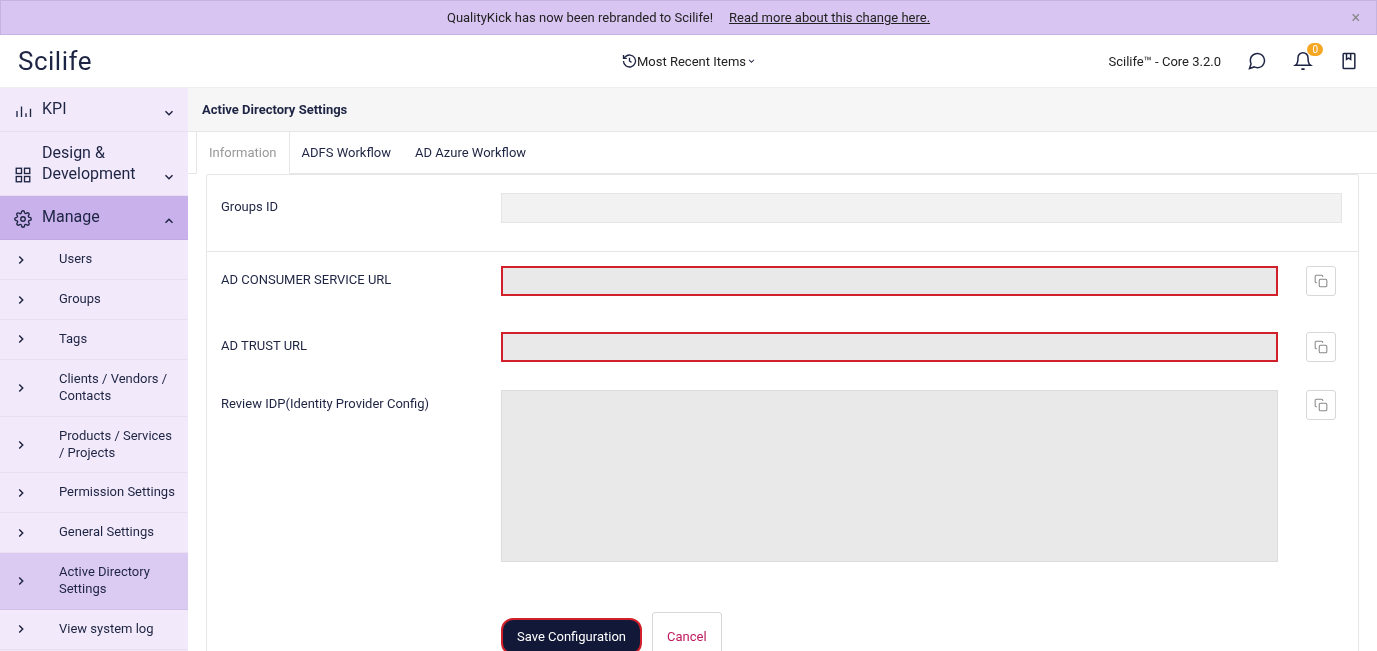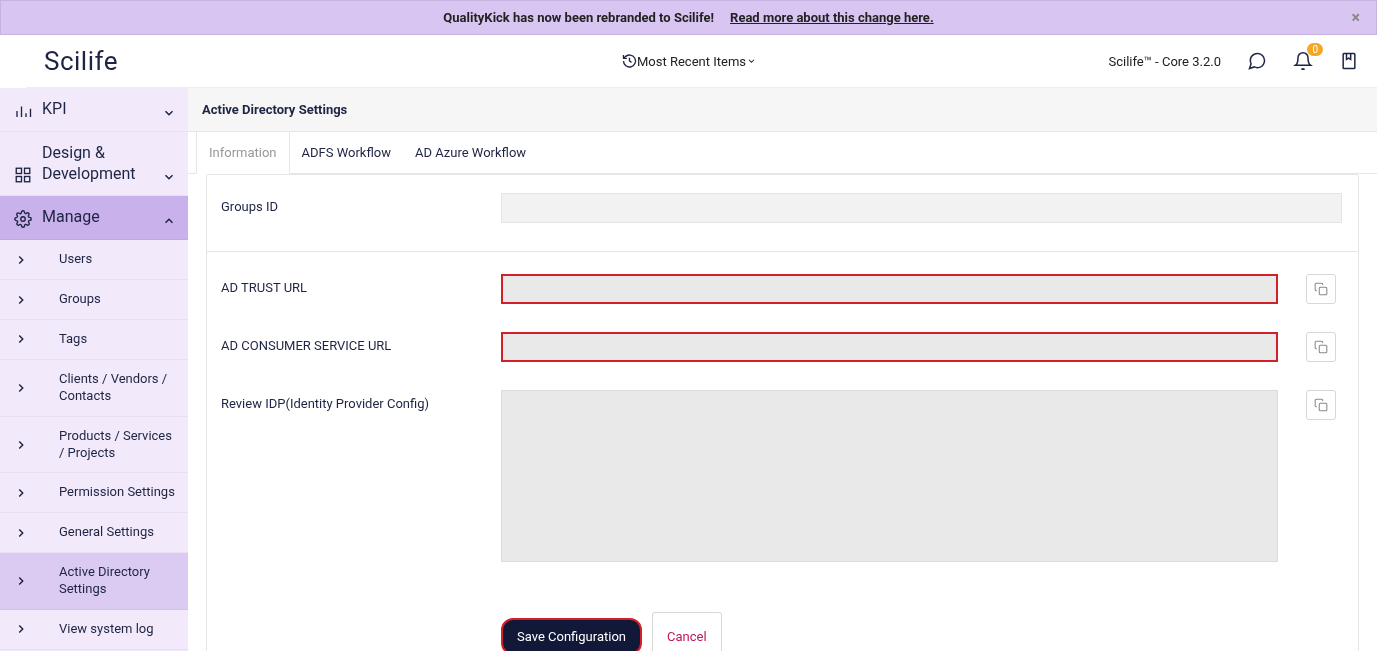--- a/index.html
+++ b/index.html
@@ -17,21 +17,20 @@
     .banner {
       background: #D9C5F2;
       height: 35px;
       display: flex;
       align-items: center;
       justify-content: center;
       font-size: 13px;
       color: #222;
       position: relative;
       border: 1px solid #c5b3e0;
-      font-weight: bold;
     }
     .banner a {
       text-decoration: underline;
       color: #222;
       margin-left: 16px;
     }
     .banner .close-x {
       position: absolute;
       right: 16px;
       color: #888;
@@ -39,21 +38,20 @@
       cursor: pointer;
     }
     .topbar {
       height: 53px;
       display: flex;
       align-items: center;
       padding: 0 18px;
       border-bottom: 1px solid #eee;
       background: #fff;
       justify-content: space-between;
-      margin-left: 26px;
     }
     .logo {
       font-size: 26px;
       font-weight: 400;
       color: #1e2443;
       letter-spacing: 0.5px;
     }
     .top-center {
       position: absolute;
       left: 50%;
@@ -432,34 +430,34 @@
       <div class="tab">AD Azure Workflow</div>
     </div>
     <div class="scroll-wrap">
       <div class="form-card">
         <div class="form-row top-row">
           <div class="form-label">Groups ID</div>
           <div class="form-control-area">
             <input class="text-input" value="" style="">
           </div>
         </div>
-        <div class="form-row" style="padding-top:22px;">
-          <div class="form-label">AD TRUST URL</div>
+        <div class="form-row">
+          <div class="form-label">AD CONSUMER SERVICE URL</div>
           <div class="form-control-area">
             <input class="text-input highlight" value="" style="">
             <div class="copy-btn">
               <svg width="14" height="14" viewBox="0 0 24 24" fill="none" stroke="#888" stroke-width="1.8">
                   <rect x="9" y="9" width="13" height="13" rx="2"></rect>
                   <path d="M5 15H4a2 2 0 0 1-2-2V4a2 2 0 0 1 2-2h9a2 2 0 0 1 2 2v1"></path>
                 </svg>
             </div>
           </div>
         </div>
-        <div class="form-row">
-          <div class="form-label">AD CONSUMER SERVICE URL</div>
+        <div class="form-row" style="padding-top:22px;">
+          <div class="form-label">AD TRUST URL</div>
           <div class="form-control-area">
             <input class="text-input highlight" value="" style="">
             <div class="copy-btn">
               <svg width="14" height="14" viewBox="0 0 24 24" fill="none" stroke="#888" stroke-width="1.8">
                   <rect x="9" y="9" width="13" height="13" rx="2"></rect>
                   <path d="M5 15H4a2 2 0 0 1-2-2V4a2 2 0 0 1 2-2h9a2 2 0 0 1 2 2v1"></path>
                 </svg>
             </div>
           </div>
         </div>

